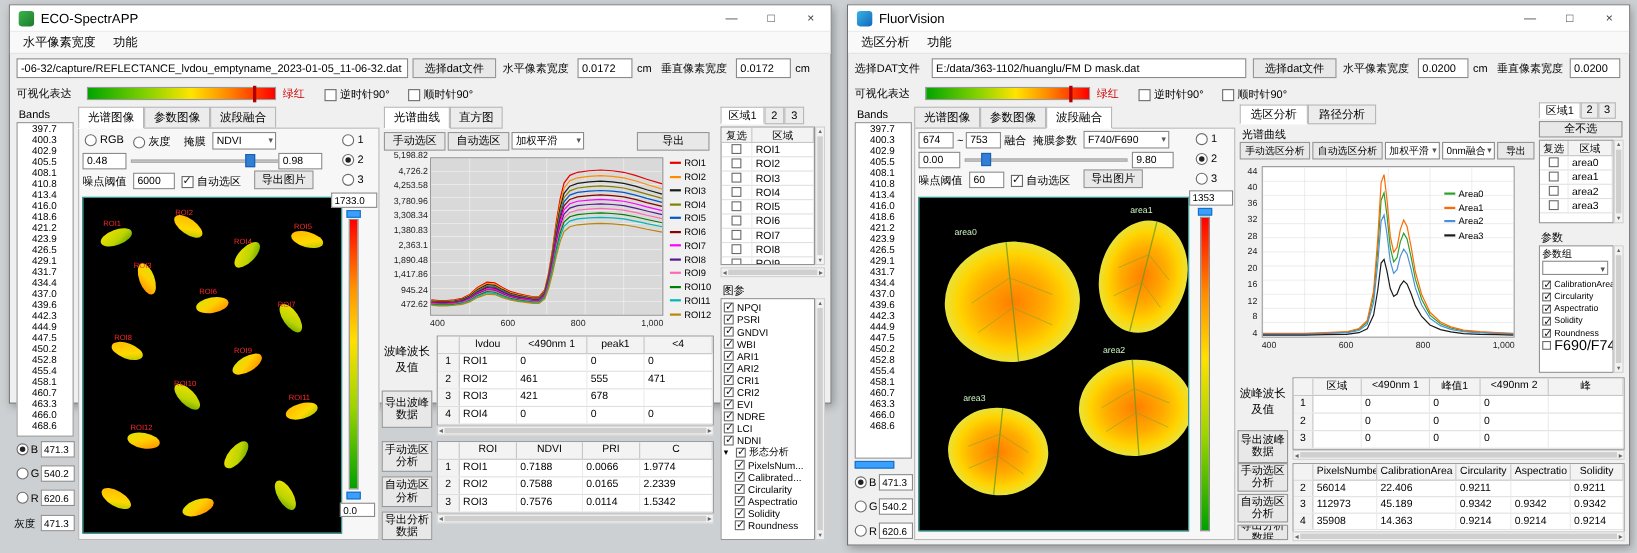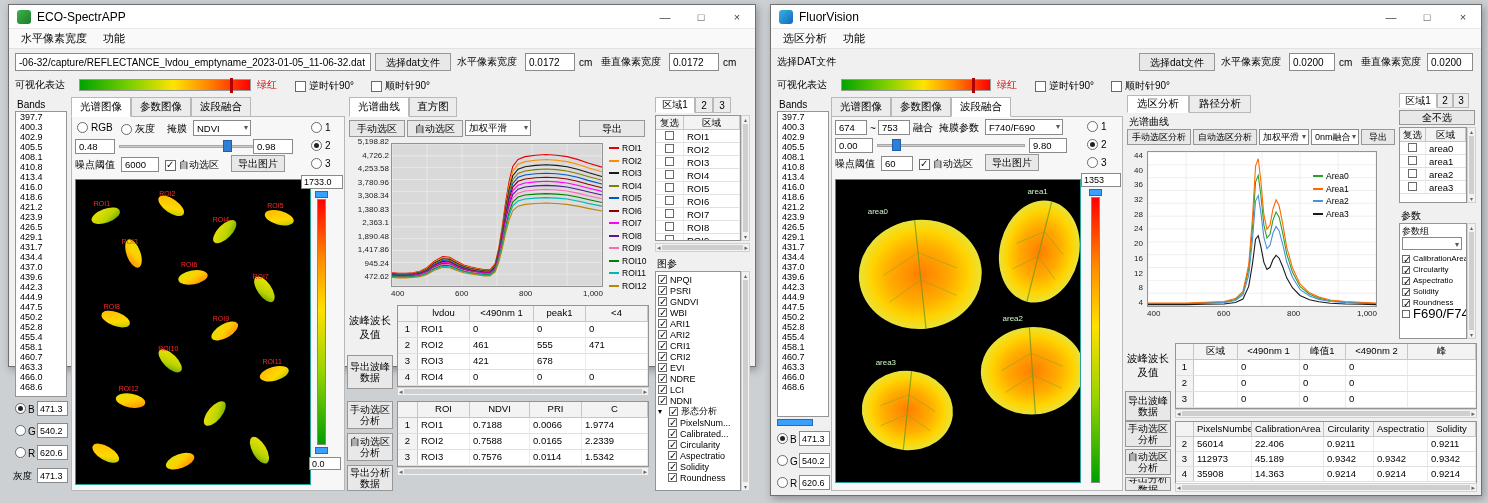--- a/index.html
+++ b/index.html
@@ -23,21 +23,21 @@
 .tab{position:absolute;height:20px;border:1px solid #b8b8b8;background:#ececec;display:flex;align-items:center;justify-content:center;font-size:10.5px;white-space:nowrap}
 .tab.sm{height:16px;font-size:10px}
 .tab.active{background:#fff;border-bottom-color:#fff;z-index:2}
 .panel{position:absolute;border:1px solid #b8b8b8;background:#f7f7f7}
 .cb{width:11px;height:11px;border:1px solid #6a6a6a;background:#fff;display:inline-block;position:relative;flex:none}
 .cb.checked::after{content:"✓";position:absolute;left:0;top:-2px;font-size:10px;color:#111}
 .rd{width:11px;height:11px;border:1px solid #6a6a6a;border-radius:50%;background:#fff;display:inline-block;position:relative;flex:none}
 .rd.checked::after{content:"";position:absolute;left:2px;top:2px;width:5px;height:5px;border-radius:50%;background:#222}
 .ckabs{position:absolute;display:flex;align-items:center;gap:3px;white-space:nowrap;font-size:10px}
 .bands{position:absolute;border:1px solid #949494;background:#fff;overflow:hidden;font-size:9px}
-.bands .bandrow{height:10px;line-height:10px;padding:0 4px;white-space:nowrap}
+.bands .bandrow{height:10px;line-height:10px;padding:0 13px;white-space:nowrap}
 .tbl{position:absolute;border:1px solid #949494;background:#fff;overflow:hidden;font-size:9.5px}
 .thead{display:flex;background:#f3f3f3;border-bottom:1px solid #c6c6c6;height:16px}
 .th{border-right:1px solid #c6c6c6;padding:1px 3px;flex:none;text-align:center;white-space:nowrap;overflow:hidden}
 .tr{display:flex;border-bottom:1px solid #e0e0e0;height:16px}
 .tr.h13{height:13px}
 .td{border-right:1px solid #ebebeb;padding:1px 3px;flex:none;white-space:nowrap;overflow:hidden}
 .gut{background:#f3f3f3;border-right:1px solid #c6c6c6;text-align:center}
 .sbh{position:absolute;height:9px;background:#f2f2f2;border:1px solid #d0d0d0;display:flex;align-items:center;justify-content:space-between;font-size:7px;color:#666;padding:0 1px}
 .sbh .thumb{height:5px;background:#cfcfcf;flex:1;margin:0 1px}
 .sbv{position:absolute;width:9px;background:#f2f2f2;border:1px solid #d0d0d0;display:flex;flex-direction:column;align-items:center;justify-content:space-between;font-size:6px;color:#666}
@@ -662,20 +662,21 @@
       <span class="wbtn">□</span>
       <span class="wbtn">×</span>
     </span>
   </div>
   <div class="menubar">
     <span class="menuitem">选区分析</span>
     <span class="menuitem">功能</span>
   </div>
 
   <span class="lbl s" style="left:6px;top:48px">选择DAT文件</span>
+  <input class="input" style="left: 76px; top: 48px; width: 286px;" value="E:/data/363-1102/huanglu/FM D mask.dat">
   <div class="btn" style="left:368px;top:48px;width:76px;height:18px">选择dat文件</div>
   <span class="lbl s" style="left:450px;top:48px">水平像素宽度</span>
   <input class="input" style="left: 518px; top: 48px; width: 46px;" value="0.0200">
   <span class="lbl s" style="left:568px;top:48px">cm</span>
   <span class="lbl s" style="left:590px;top:48px">垂直像素宽度</span>
   <input class="input" style="left: 656px; top: 48px; width: 46px;" value="0.0200">
 
   <span class="lbl s" style="left:6px;top:71px">可视化表达</span>
   <div class="gradbar" style="left:70px;top:74px;width:150px">
       <span class="gmark" style="left:88%"></span>

